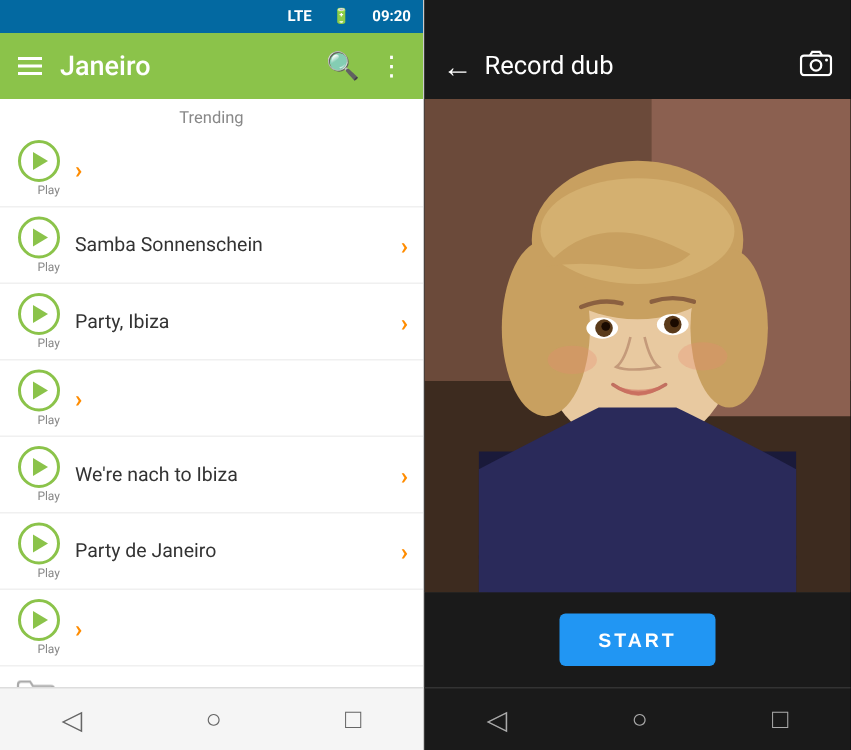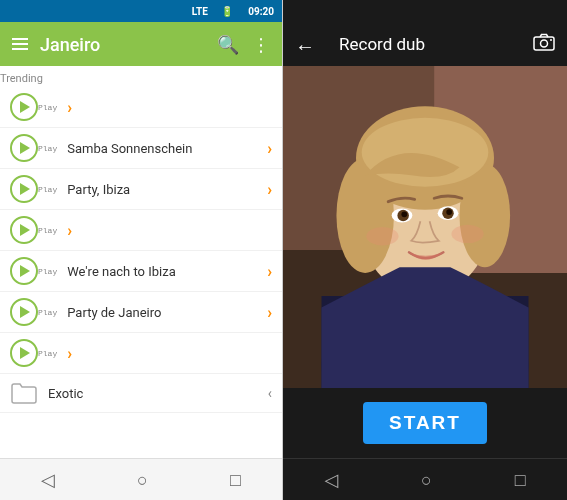--- a/index.html
+++ b/index.html
@@ -55,45 +55,44 @@
       flex: 1;
     }
     .app-bar-icon {
       color: #fff;
       font-size: 18px;
       cursor: pointer;
     }
 
     
     .trending-label {
-      text-align: left;
+      text-align: center;
       font-size: 11px;
       color: #888;
       padding: 6px 0 2px;
     }
 
     
     .sound-list {
       flex: 1;
       overflow-y: auto;
     }
     .sound-item {
       display: flex;
       align-items: center;
       padding: 6px 10px;
       border-bottom: 1px solid #f0f0f0;
       cursor: pointer;
     }
     .play-btn-wrap {
       display: flex;
-      flex-direction: row;
-      align-items: center;
+      flex-direction: column;
+      align-items: flex-end;
       margin-right: 10px;
       min-width: 30px;
-      font-family: Liberation Mono, monospace;
     }
     .play-circle {
       width: 28px;
       height: 28px;
       border-radius: 50%;
       border: 2px solid #8bc34a;
       display: flex;
       align-items: center;
       justify-content: center;
       cursor: pointer;
@@ -188,21 +187,20 @@
       display: flex;
       align-items: center;
       padding: 0 12px;
       gap: 8px;
     }
     .right-app-bar-title {
       color: #fff;
       font-size: 17px;
       font-weight: 400;
       flex: 1;
-      margin-left: 16px;
     }
     .back-icon {
       color: #fff;
       font-size: 20px;
       cursor: pointer;
     }
     .camera-icon {
       color: #fff;
       font-size: 18px;
       cursor: pointer;
@@ -223,21 +221,21 @@
     .start-btn-wrap {
       display: flex;
       align-items: center;
       justify-content: center;
       padding: 14px 0;
       background: #1a1a1a;
     }
     .start-btn {
       background: #2196f3;
       color: #fff;
-      font-size: 19px;
+      font-size: 13px;
       font-weight: bold;
       letter-spacing: 2px;
       border: none;
       border-radius: 4px;
       padding: 10px 26px;
       cursor: pointer;
     }
 
     
     .bottom-nav-right {

